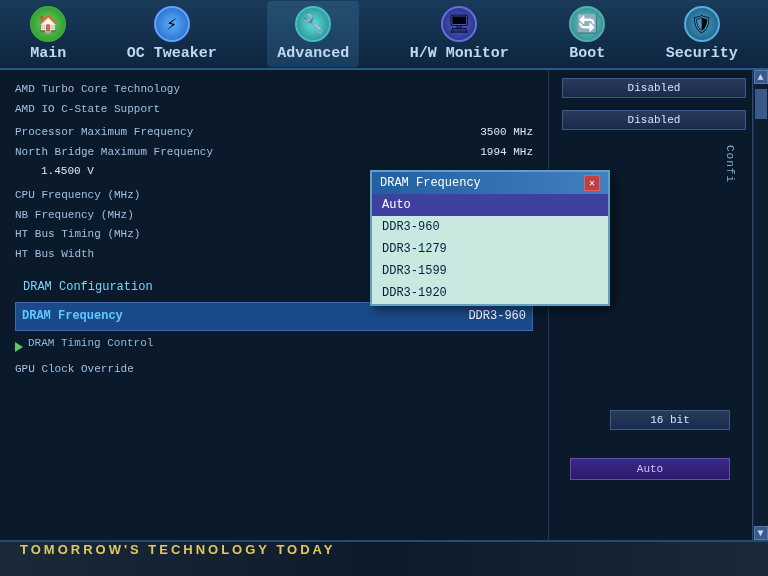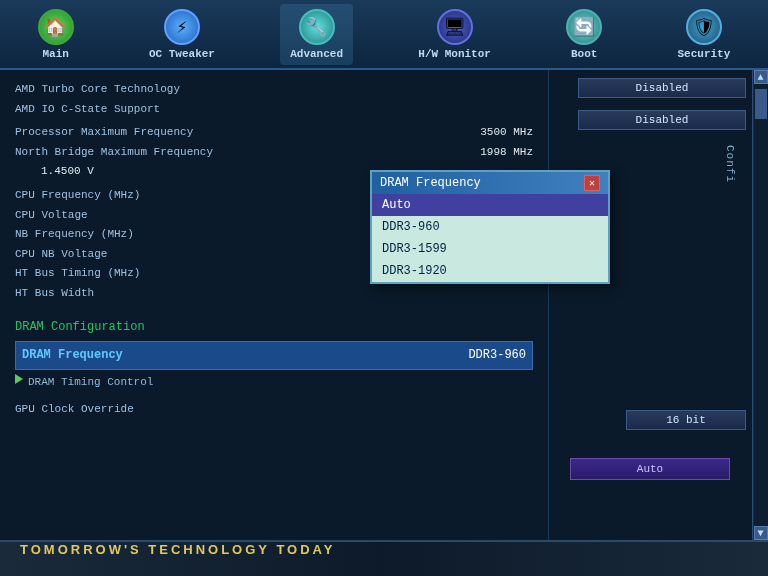--- a/index.html
+++ b/index.html
@@ -49,21 +49,21 @@
 
     .nav-icon.green { background: radial-gradient(circle, #5ada5a, #2a8a2a); border: 2px solid #3aaa3a; }
     .nav-icon.blue  { background: radial-gradient(circle, #5ab0ff, #2060c0); border: 2px solid #60a0ff; }
     .nav-icon.cyan  { background: radial-gradient(circle, #60e0e0, #208080); border: 2px solid #40c0c0; }
     .nav-icon.monitor { background: radial-gradient(circle, #5060d0, #202870); border: 2px solid #6070e0; }
     .nav-icon.boot   { background: radial-gradient(circle, #70d0d0, #208080); border: 2px solid #50b0b0; }
     .nav-icon.security { background: radial-gradient(circle, #40a0d0, #205070); border: 2px solid #50b0e0; }
 
     .nav-label {
       color: #c0d8f0;
-      font-size: 11px;
+      font-size: 15px;
       font-weight: bold;
       text-transform: capitalize;
     }
 
     
     #content {
       display: flex;
       height: calc(576px - 70px - 36px);
       position: relative;
     }
@@ -96,40 +96,40 @@
       align-items: center;
       justify-content: space-between;
       border: 1px solid #3a6aaa;
     }
 
     .highlight-row .label { color: #60c8ff; font-weight: bold; }
     .highlight-row .value { color: #ffffff; }
 
     .sub-item {
       display: flex;
-      align-items: flex-start;
+      align-items: flex-end;
       color: #90b8d8;
       font-size: 11px;
       padding: 2px 0;
     }
 
     .arrow-icon {
       width: 0;
       height: 0;
       border-left: 8px solid #60c860;
       border-top: 5px solid transparent;
       border-bottom: 5px solid transparent;
       display: inline-block;
       margin-right: 5px;
     }
 
     .dram-config-header {
-      color: #22c55e;
+      color: #7dd3fc;
       font-size: 12px;
-      margin: 8px 0 4px 0;
+      margin: 8px 0 4px 8px;
     }
 
     
     #right-panel {
       width: 220px;
       padding: 8px 6px;
       display: flex;
       flex-direction: column;
       gap: 4px;
       border-left: 1px solid #1a3a5a;
@@ -137,21 +137,21 @@
 
     .status-btn {
       background: linear-gradient(180deg, #2a3a5a, #1a2a4a);
       border: 1px solid #3a5a8a;
       color: #d0e8ff;
       font-size: 11px;
       text-align: center;
       padding: 3px 6px;
       font-family: 'Courier New', monospace;
       cursor: pointer;
-      width: 168px;
+      width: 184px;
       align-self: flex-end;
     }
 
     .auto-btn {
       background: linear-gradient(180deg, #3a2a8a, #2a1a6a);
       border: 1px solid #6a4aaa;
       color: #d0c0ff;
       font-size: 11px;
       text-align: center;
       padding: 4px 10px;
@@ -334,39 +334,33 @@
     </div>
 
     <div style="height:4px"></div>
 
     <div class="config-row">
       <span class="label">Processor Maximum Frequency</span>
       <span class="value">3500 MHz</span>
     </div>
     <div class="config-row">
       <span class="label">North Bridge Maximum Frequency</span>
-      <span class="value">1998 MHz</span>
+      <span class="value">1994 MHz</span>
     </div>
     <div class="config-row">
       <span class="value">1.4500 V</span>
     </div>
 
     <div style="height:4px"></div>
 
     <div class="config-row">
       <span class="label">CPU Frequency (MHz)</span>
     </div>
     <div class="config-row">
-      <span class="label">CPU Voltage</span>
-    </div>
-    <div class="config-row">
       <span class="label">NB Frequency (MHz)</span>
-    </div>
-    <div class="config-row">
-      <span class="label">CPU NB Voltage</span>
     </div>
     <div class="config-row">
       <span class="label">HT Bus Timing (MHz)</span>
     </div>
     <div class="config-row">
       <span class="label">HT Bus Width</span>
     </div>
 
     <div style="height:6px"></div>
 
@@ -391,21 +385,21 @@
   </div>
 
   <div id="right-panel" style="position:relative; width:204px; display:flex; flex-direction:column; align-items:flex-end; padding:8px 6px 8px 4px; border-left:1px solid #1a3a5a;">
 
     <button class="status-btn">Disabled</button>
     <div style="height:4px"></div>
     <button class="status-btn">Disabled</button>
 
     <div id="confi-label">Confi</div>
 
-    <div style="position:absolute; bottom:110px; right:6px;">
+    <div style="position:absolute; bottom:110px; right:22px;">
       <div class="bit-btn">16 bit</div>
     </div>
 
     <div style="position:absolute; bottom:60px; right:22px;">
       <button class="auto-btn">Auto</button>
     </div>
 
   </div>
 
   <div id="scrollbar">
@@ -416,20 +410,21 @@
     <div class="scroll-arrow">▼</div>
   </div>
 
   <div id="dram-dialog">
     <div id="dram-dialog-title">
       <span>DRAM Frequency</span>
       <div id="dram-dialog-close">✕</div>
     </div>
     <div class="dram-option selected">Auto</div>
     <div class="dram-option">DDR3-960</div>
+    <div class="dram-option">DDR3-1279</div>
     <div class="dram-option">DDR3-1599</div>
     <div class="dram-option">DDR3-1920</div>
   </div>
 
 </div>
 
 <div id="bottom-banner">
   <span>Tomorrow's Technology Today</span>
 </div>
 

